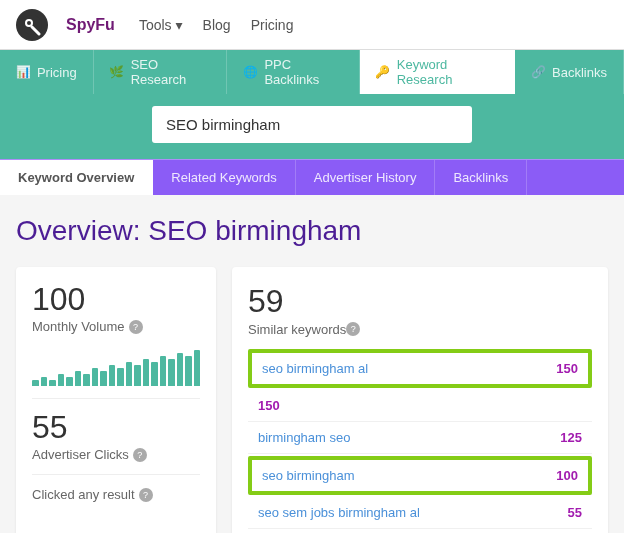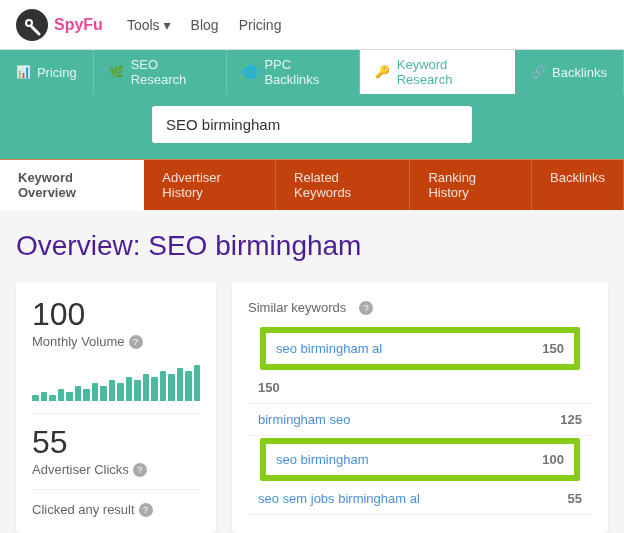--- a/index.html
+++ b/index.html
@@ -26,21 +26,22 @@
       background: #333;
       display: flex;
       align-items: center;
       justify-content: center;
       margin-right: 6px;
       overflow: hidden;
     }
     .logo-text {
       font-size: 16px;
       font-weight: bold;
-      color: #ec4899;
+      color: #701a75;
+      margin-left: 12px;
     }
     .nav-links {
       display: flex;
       align-items: flex-start;
       gap: 20px;
     }
     .nav-link {
       font-size: 14px;
       color: #555;
       text-decoration: none;
@@ -87,21 +88,21 @@
       padding: 10px 14px;
       border: none;
       border-radius: 3px;
       font-size: 15px;
       color: #333;
       outline: none;
     }
 
     
     .sub-tabs {
-      background: #c2410c;
+      background: #8b5cf6;
       display: flex;
       align-items: stretch;
       border-top: 1px solid rgba(255,255,255,0.3);
     }
     .sub-tab {
       padding: 10px 18px;
       font-size: 13px;
       color: rgba(255,255,255,0.85);
       cursor: pointer;
       border-right: 1px solid rgba(255,255,255,0.2);
@@ -194,37 +195,37 @@
       font-size: 32px;
       font-weight: 300;
       color: #333;
     }
     .similar-label {
       font-size: 13px;
       color: #666;
       margin-top: 2px;
       margin-bottom: 12px;
       display: flex;
-      align-items: flex-end;
-      gap: 13px;
+      align-items: flex-start;
+      gap: 0;
     }
     .keyword-row {
       display: flex;
       justify-content: space-between;
       padding: 8px 10px;
       font-size: 13px;
       border-bottom: 1px solid #f0f0f0;
     }
     .keyword-row.highlighted {
-      border: 6px solid #84cc16;
+      border: 4px solid #84cc16;
       border-radius: 2px;
-      margin: 2px 12px;
+      margin: 2px 0;
     }
     .keyword-name { color: #4a90d9; }
-    .keyword-val { color: #737373; font-weight: bold; }
+    .keyword-val { color: #a21caf; font-weight: bold; }
   </style>
 </head>
 <body>
 
 <nav class="top-nav">
   <div class="logo">
     <div class="logo-circle">
       <svg width="22" height="22" viewBox="0 0 22 22">
         <circle cx="11" cy="11" r="10" fill="#333"></circle>
         <circle cx="8" cy="9" r="4" fill="white"></circle>
@@ -269,27 +270,24 @@
 
 <div class="search-section">
   <input class="search-input" type="text" value="SEO birmingham" style="">
 </div>
 
 <div class="sub-tabs">
   <div class="sub-tab active">
     <span>Keyword Overview</span>
   </div>
   <div class="sub-tab">
+    <span>Related Keywords</span>
+  </div>
+  <div class="sub-tab">
     <span>Advertiser History</span>
-  </div>
-  <div class="sub-tab">
-    <span>Related Keywords</span>
-  </div>
-  <div class="sub-tab">
-    <span>Ranking History</span>
   </div>
   <div class="sub-tab">
     <span>Backlinks</span>
   </div>
 </div>
 
 <div class="main-content">
   <h1 class="page-title">Overview: SEO birmingham</h1>
 
   <div class="cards-row">
@@ -334,20 +332,21 @@
 
       <div class="divider"></div>
 
       <div class="metric-label">
         <span>Clicked any result</span>
         <span class="info-icon">?</span>
       </div>
     </div>
 
     <div class="card card-right">
+      <div class="similar-count">59</div>
       <div class="similar-label">
         <span>Similar keywords</span>
         <span class="info-icon">?</span>
       </div>
 
       <div id="keywords-list">
           <div class="keyword-row highlighted">
             <span class="keyword-name">seo birmingham al</span>
             <span class="keyword-val">150</span>
           </div>

